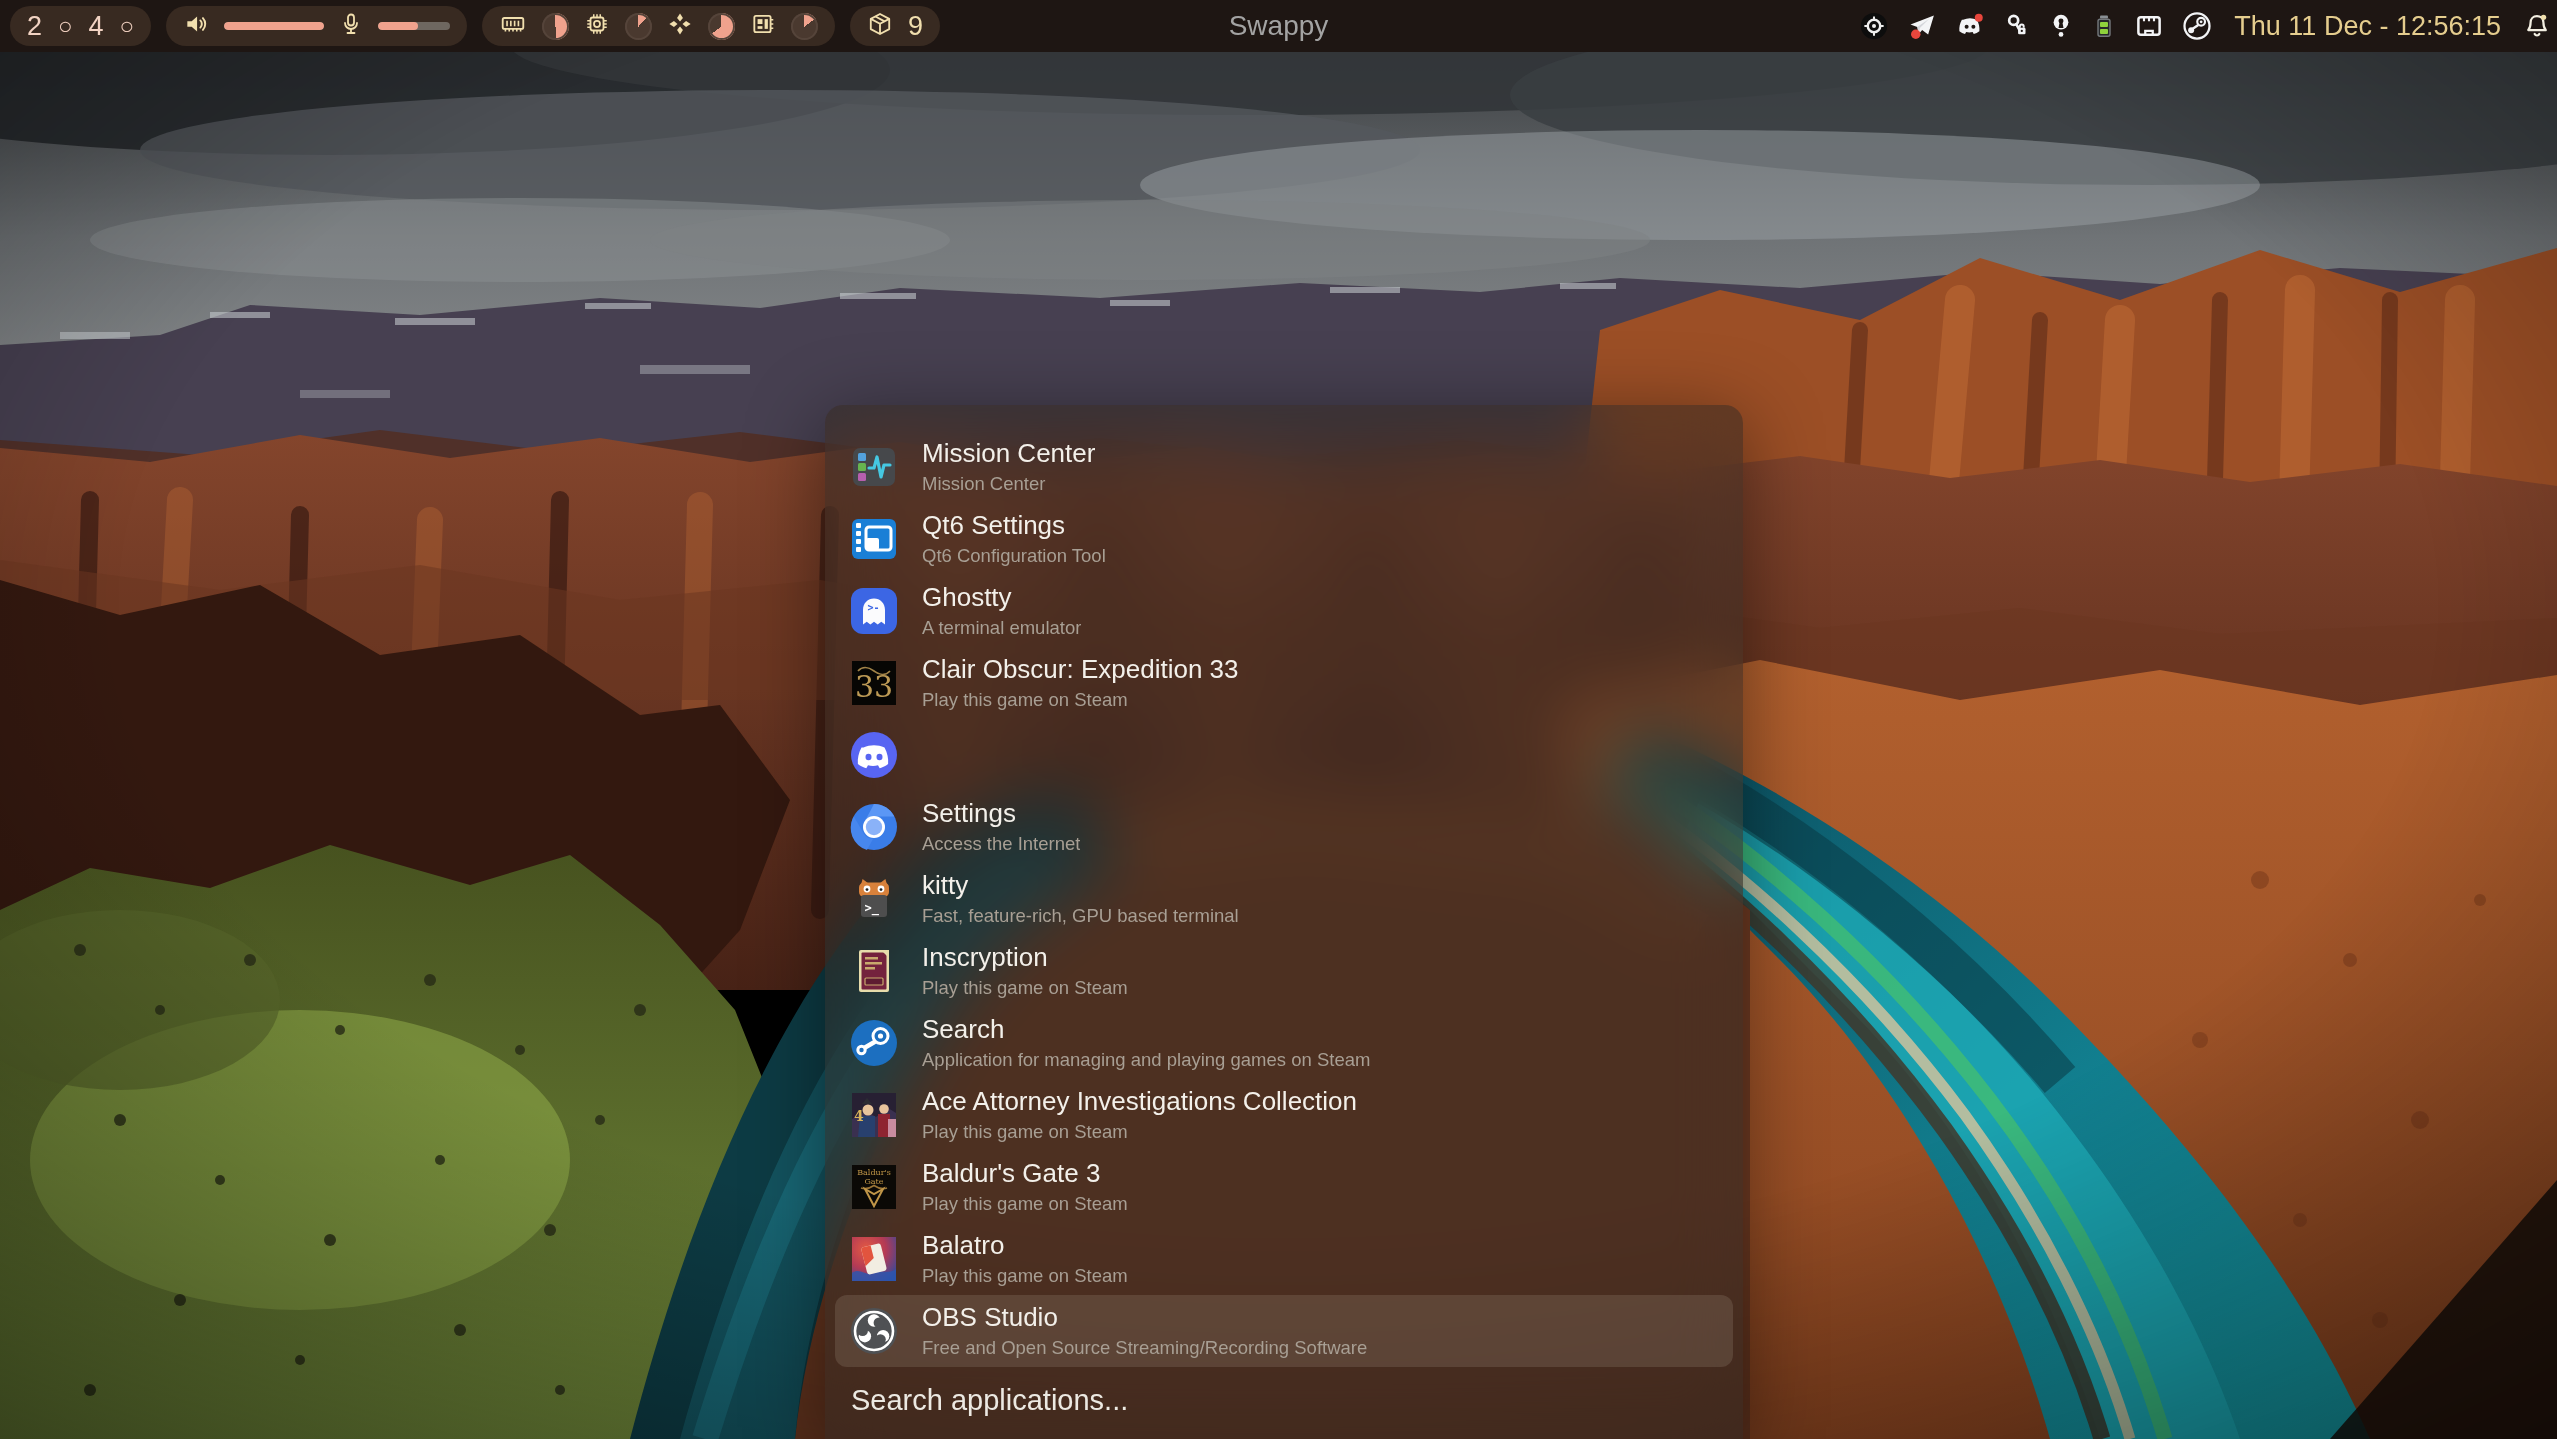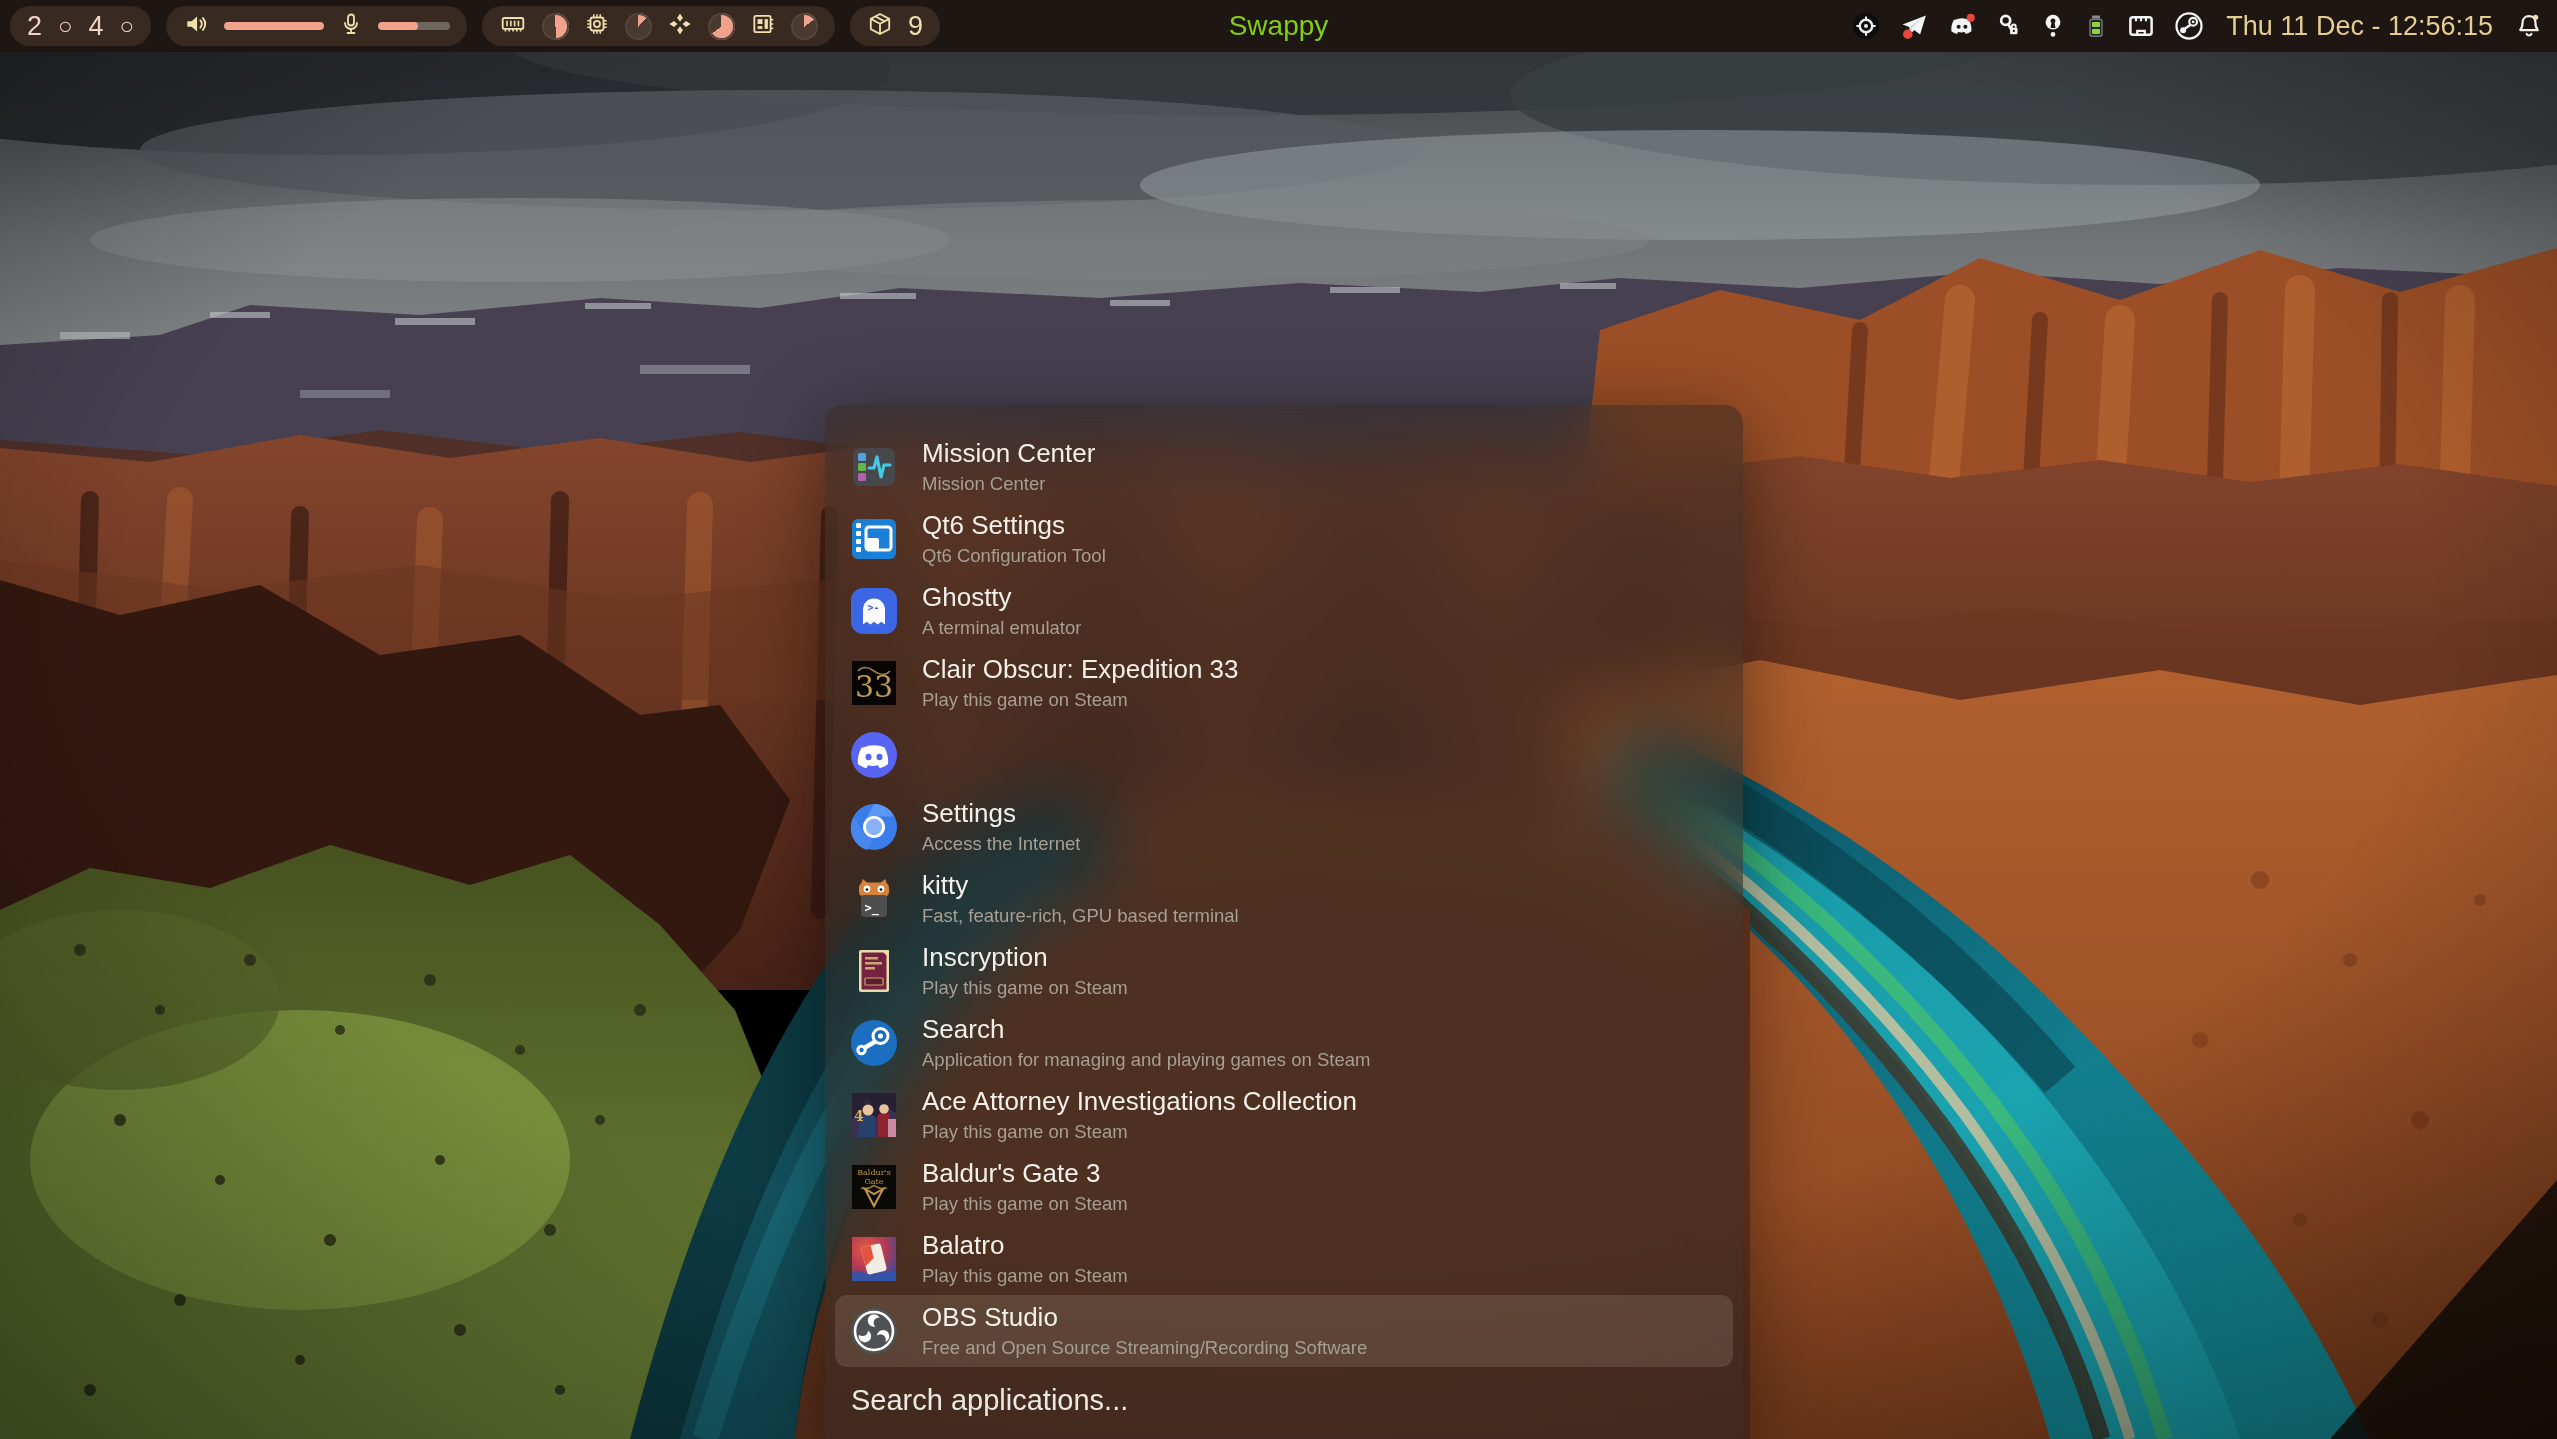--- a/index.html
+++ b/index.html
@@ -24,23 +24,23 @@
   .ws .ws-num{font-size:27px;}
   .ws .ws-dot{font-size:24px;color:#ecccbc;}
   .slider{height:8px;border-radius:4px;background:#6e6760;position:relative;overflow:hidden;}
   .slider i{position:absolute;left:0;top:0;bottom:0;background:#f0a28d;border-radius:4px;display:block;}
   .slider.vol{width:100px;}
   .slider.mic{width:72px;}
   .gauge{width:27px;height:27px;border-radius:50%;box-shadow:inset 0 0 0 2px #55443a;flex:none;}
   .updates{color:#f1dfae;font-size:27px;}
   .tb-title{
     position:absolute;left:50%;top:50%;transform:translate(-50%,-50%);
-    color:#84cc16;font-size:28px;z-index:21;
-  }
-  .tb-right{margin-left:auto;display:flex;align-items:center;gap:18px;padding-right:14px;}
+    color:#a3a3a3;font-size:28px;z-index:21;
+  }
+  .tb-right{margin-left:auto;display:flex;align-items:center;gap:18px;padding-right:6px;}
   .tb-right svg{display:block;}
   .clock{color:#e5cd8e;font-size:27px;margin:0 4px;white-space:nowrap;}
   
   .launcher{
     position:absolute;left:825px;top:405px;width:918px;bottom:0;z-index:10;
     background:rgba(50,40,34,0.55);
     backdrop-filter:blur(32px) saturate(1.05);
     -webkit-backdrop-filter:blur(32px) saturate(1.05);
     border-radius:18px 18px 0 0;
     box-shadow:0 14px 80px rgba(0,0,0,0.45);

